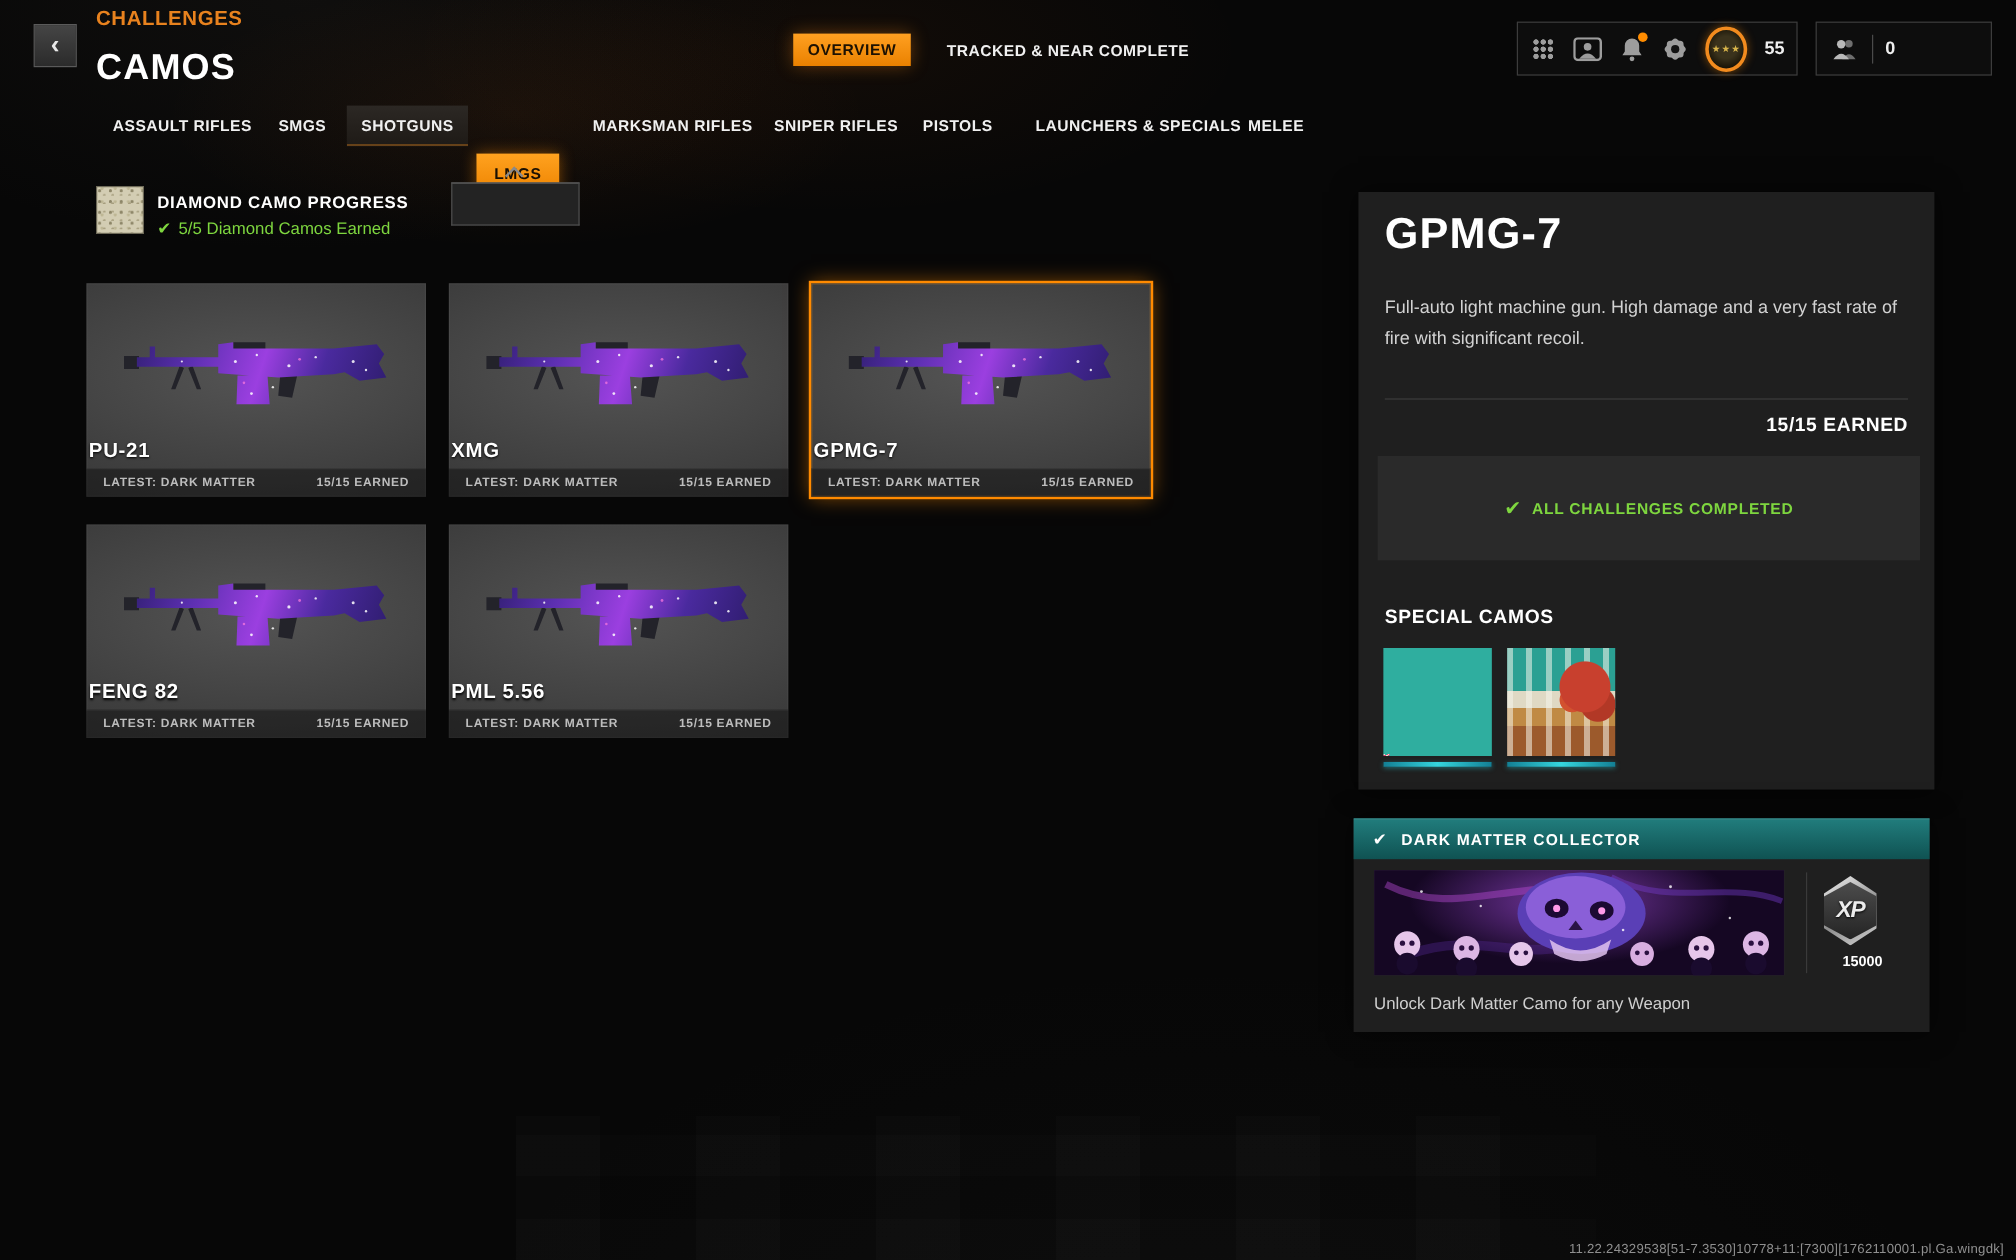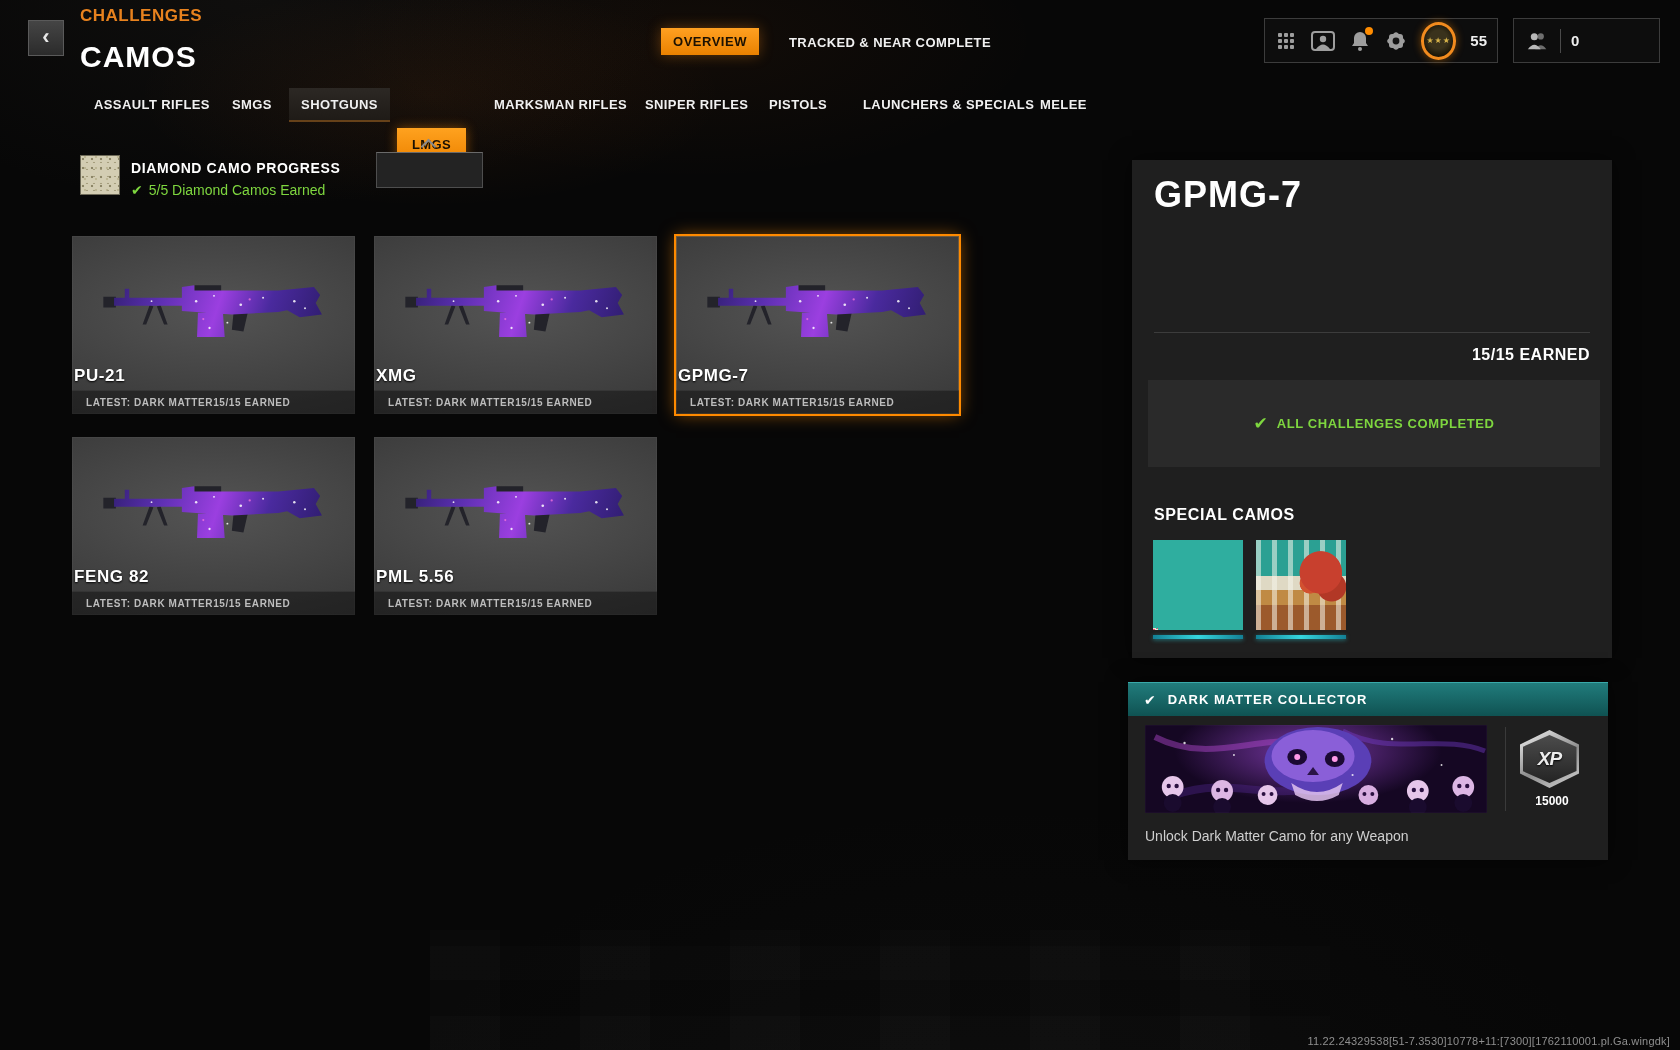--- a/index.html
+++ b/index.html
@@ -95,21 +95,21 @@
     background:radial-gradient(ellipse 170% 120% at 50% 42%, #545454 0%, #3d3d3d 45%, #262626 90%);
     box-shadow:inset 0 0 0 1px rgba(255,255,255,0.04);
     cursor:pointer;
   }
   .card.selected { outline:2px solid #ff8a00; box-shadow:0 0 16px rgba(255,140,0,.55), inset 0 0 0 1px rgba(255,170,60,.25); }
   .card .gun { position:absolute; left:26px; top:28px; width:232px; height:78px; }
   .card .wname { position:absolute; left:2px; bottom:28px; color:#fff; font-size:17px; font-weight:bold; letter-spacing:.6px; text-shadow:0 1px 2px #000; }
   .card .wfoot {
     position:absolute; left:0; right:0; bottom:0; height:24px;
     background:rgba(8,8,8,.42); border-top:1px solid rgba(255,255,255,.07);
-    display:flex; align-items:center; padding:0 14px;
+    display:flex; align-items:center; justify-content:space-between; padding:0 14px;
   }
   .card .wfoot span { color:#bdbdbd; font-size:10px; letter-spacing:.6px; font-weight:bold; }
 
   
   .detail {
     position:absolute; left:1132px; top:160px; width:480px; height:498px;
     background:#1f1f1f; box-shadow:0 0 20px rgba(0,0,0,.6);
   }
   .detail .dname { position:absolute; left:22px; top:14px; color:#fff; font-size:36px; font-weight:bold; letter-spacing:1px; }
   .detail .ddesc { position:absolute; left:22px; top:84px; width:430px; color:#d2d2d2; font-size:15px; line-height:26px; }
@@ -145,21 +145,21 @@
   .collector { position:absolute; left:1128px; top:682px; width:480px; height:178px; background:#1f1f1f; box-shadow:0 0 20px rgba(0,0,0,.6); }
   .col-head {
     position:absolute; left:0; right:0; top:0; height:34px;
     background:linear-gradient(180deg,#217c7c,#0f5252); border-top:1px solid #39a9a9;
     display:flex; align-items:center; gap:12px; padding:0 16px;
   }
   .col-head .chk { color:#fff; font-size:14px; font-weight:bold; }
   .col-head .txt { color:#fff; font-size:13px; font-weight:bold; letter-spacing:1px; }
   .col-banner { position:absolute; left:17px; top:43px; width:342px; height:88px; }
   .col-vdiv { position:absolute; left:377px; top:45px; width:1px; height:84px; background:#3a3a3a; }
-  .xp-badge { position:absolute; left:392px; top:48px; width:59px; height:58px;
+  .xp-badge { position:absolute; left:392px; top:48px; width:44px; height:58px;
     clip-path:polygon(50% 0,100% 25%,100% 75%,50% 100%,0 75%,0 25%);
     background:linear-gradient(150deg,#f2f2f2,#8d8d8d 55%,#d6d6d6); display:flex; align-items:center; justify-content:center; }
   .xp-badge .inner { width:54px; height:48px; clip-path:polygon(50% 0,100% 25%,100% 75%,50% 100%,0 75%,0 25%);
     background:linear-gradient(180deg,#4c4c4c,#242424); display:flex; align-items:center; justify-content:center;
     color:#ededed; font-size:19px; font-weight:bold; font-style:italic; letter-spacing:-1px; text-shadow:0 1px 2px #000; }
   .xp-value { position:absolute; left:380px; top:112px; width:88px; text-align:center; color:#fff; font-size:12px; font-weight:bold; }
   .col-desc { position:absolute; left:17px; top:146px; color:#cfcfcf; font-size:14px; }
 
   .version { position:absolute; right:10px; bottom:3px; color:#8f8f8f; font-size:11px; letter-spacing:.2px; }
 </style>
@@ -321,20 +321,21 @@
       </svg>
     <div class="wname">PML 5.56</div>
     <div class="wfoot">
         <span>LATEST: DARK MATTER</span>
         <span>15/15 EARNED</span>
       </div>
   </div>
 
   <div class="detail">
     <div class="dname">GPMG-7</div>
+    <div class="ddesc">Full-auto light machine gun.  High damage and a very fast rate of fire with significant recoil.</div>
     <div class="ddiv"></div>
     <div class="dearned">15/15 EARNED</div>
     <div class="dcomplete">
       <span class="chk">✔</span>
       <span class="txt">ALL CHALLENGES COMPLETED</span>
     </div>
     <div class="sc-title">SPECIAL CAMOS</div>
     <div class="thumb thumb1">
         <div class="bar"></div>
       </div>

